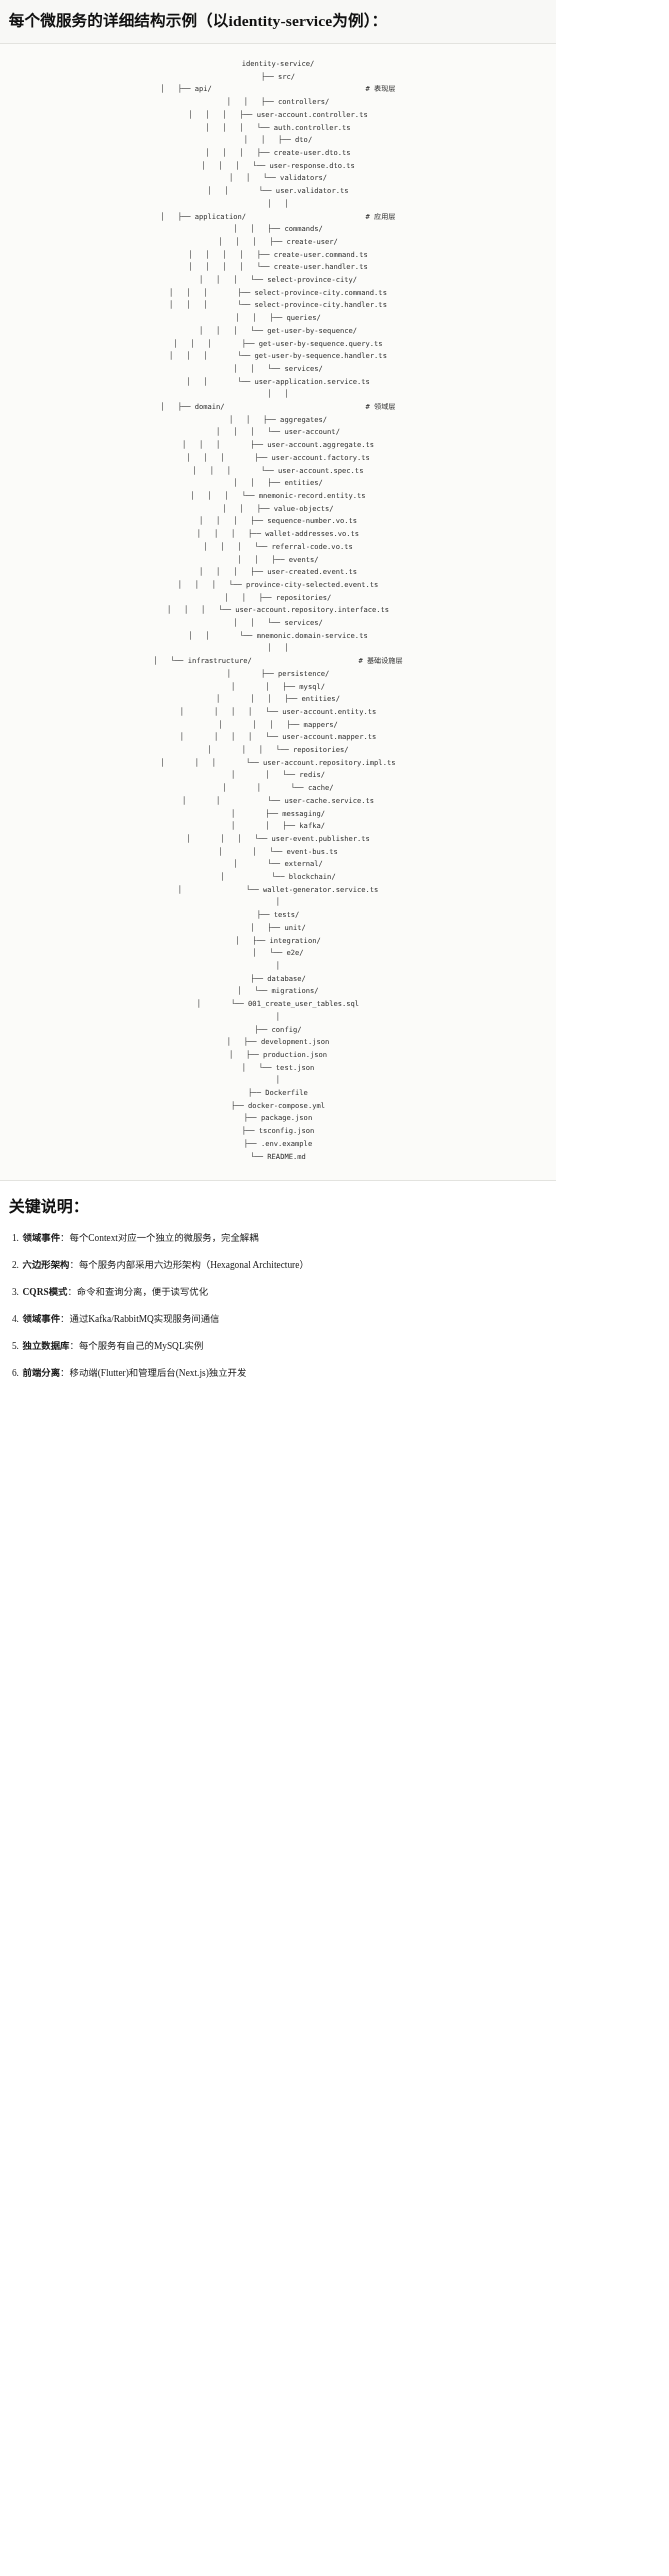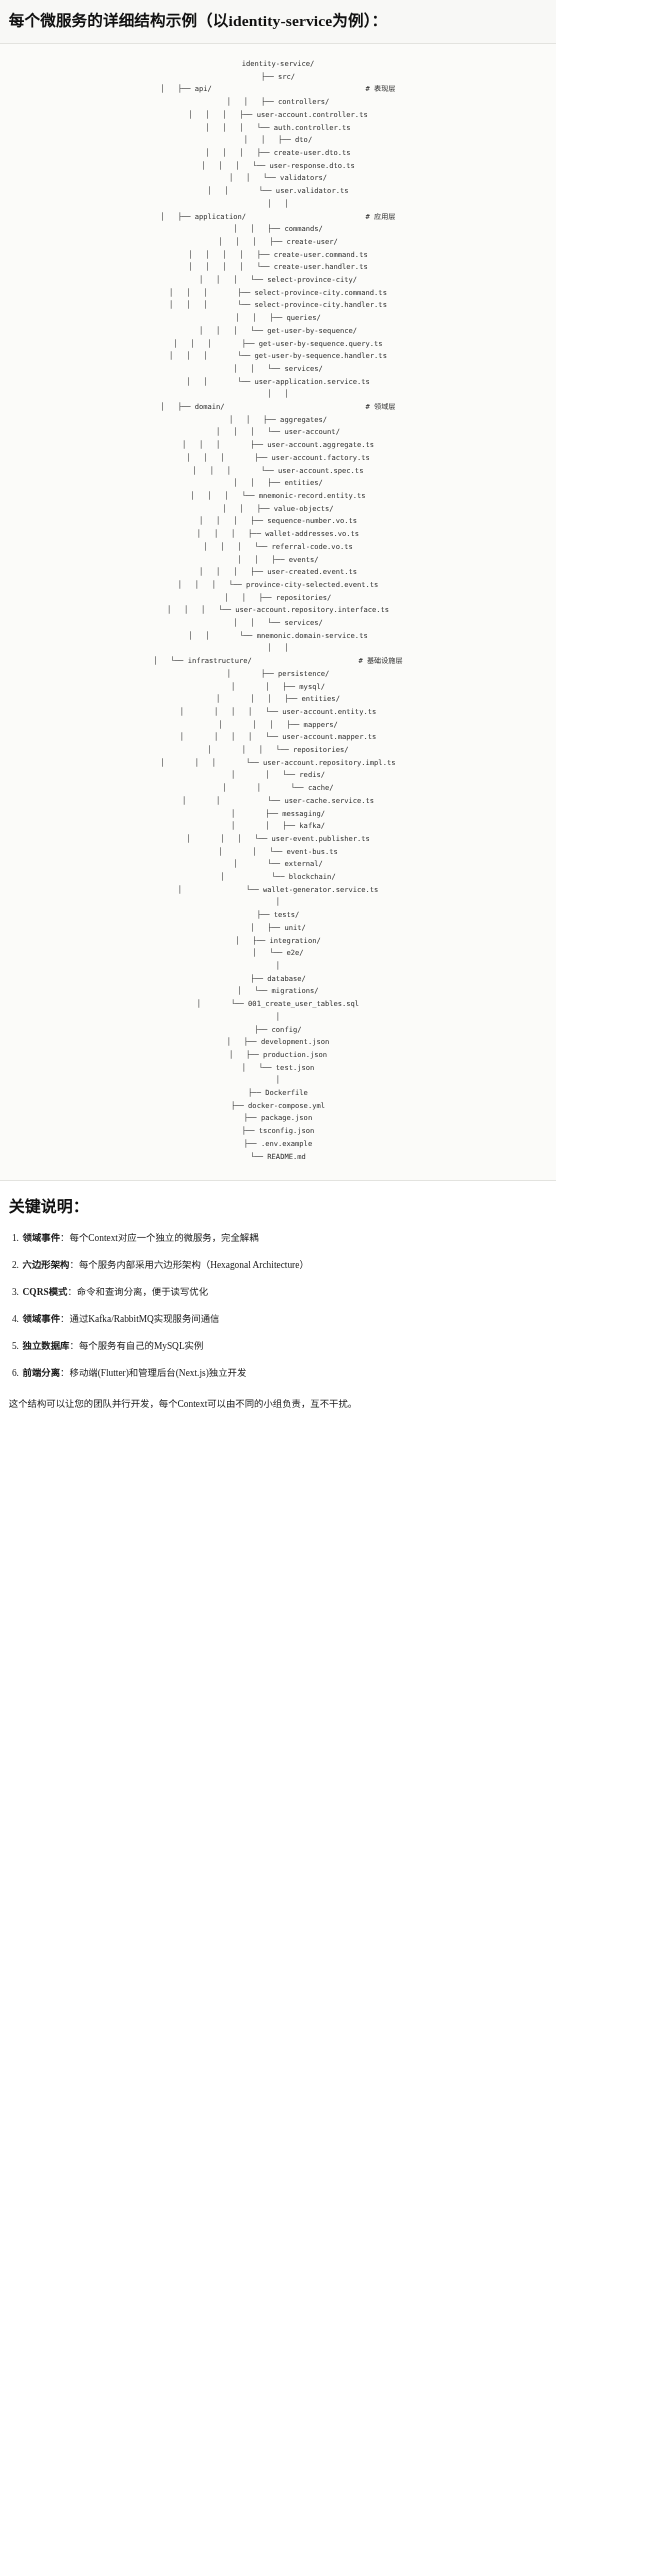--- a/index.html
+++ b/index.html
@@ -221,17 +221,16 @@
         <span class="note-term">领域事件</span><span class="note-sep">：</span><span class="note-text">通过Kafka/RabbitMQ实现服务间通信</span>
       </li>
       <li>
         <span class="note-term">独立数据库</span><span class="note-sep">：</span><span class="note-text">每个服务有自己的MySQL实例</span>
       </li>
       <li>
         <span class="note-term">前端分离</span><span class="note-sep">：</span><span class="note-text">移动端(Flutter)和管理后台(Next.js)独立开发</span>
       </li>
     </ol>
 
-    <p class="closing-text">这个结构可以让您的团队并行开发，每个Context可以由不同的小组负责，互不干扰。</p>
   </section>
 
 </div>
 
 
 </body></html>

